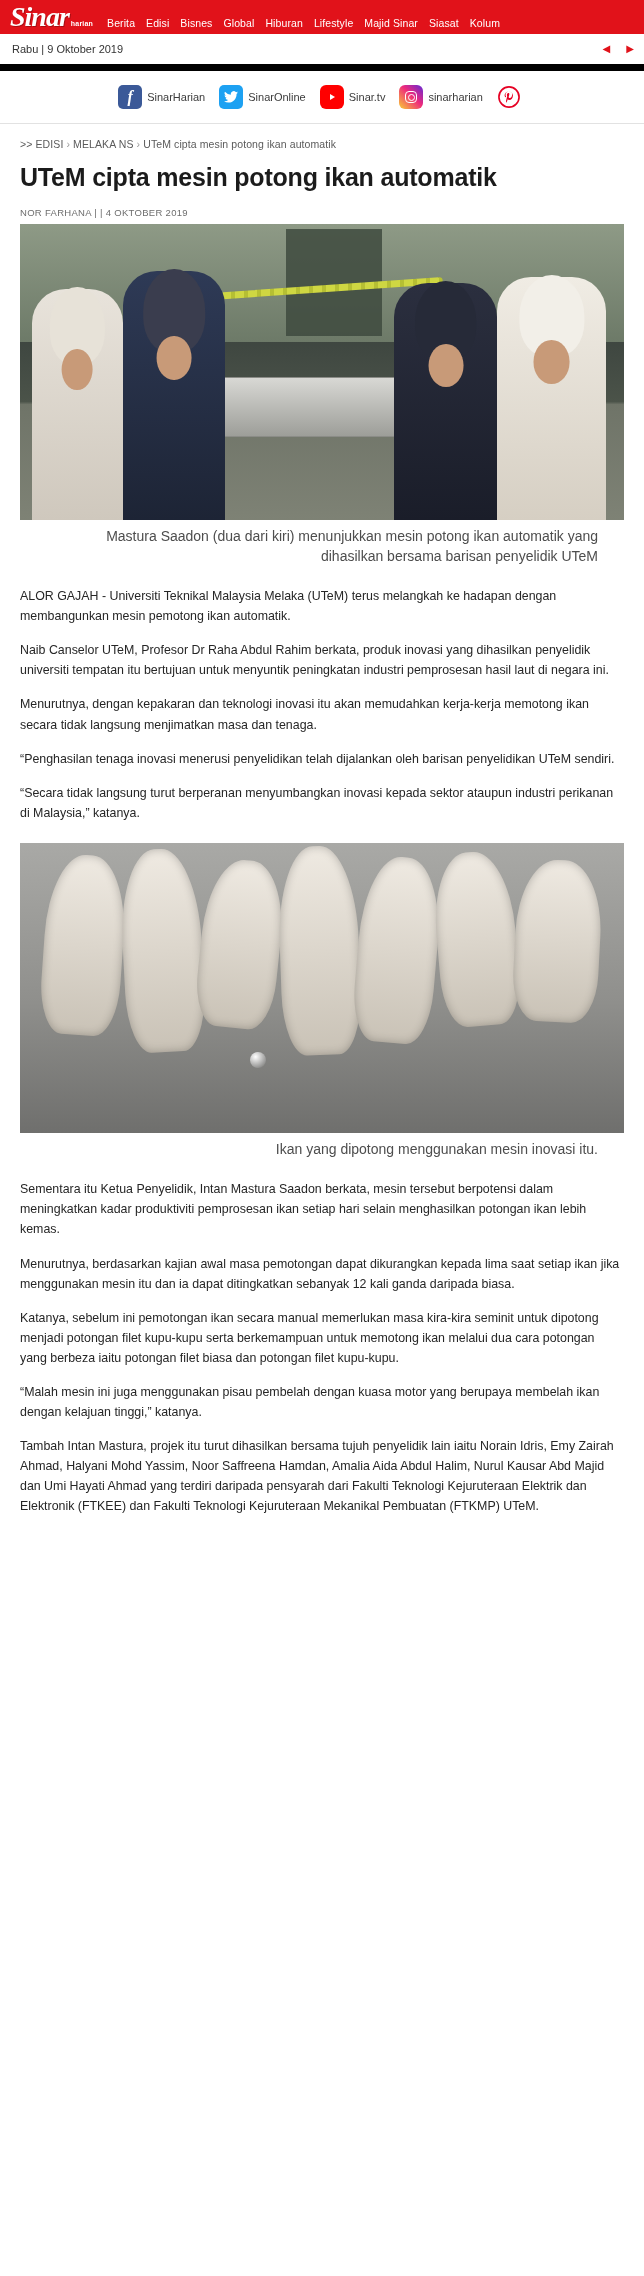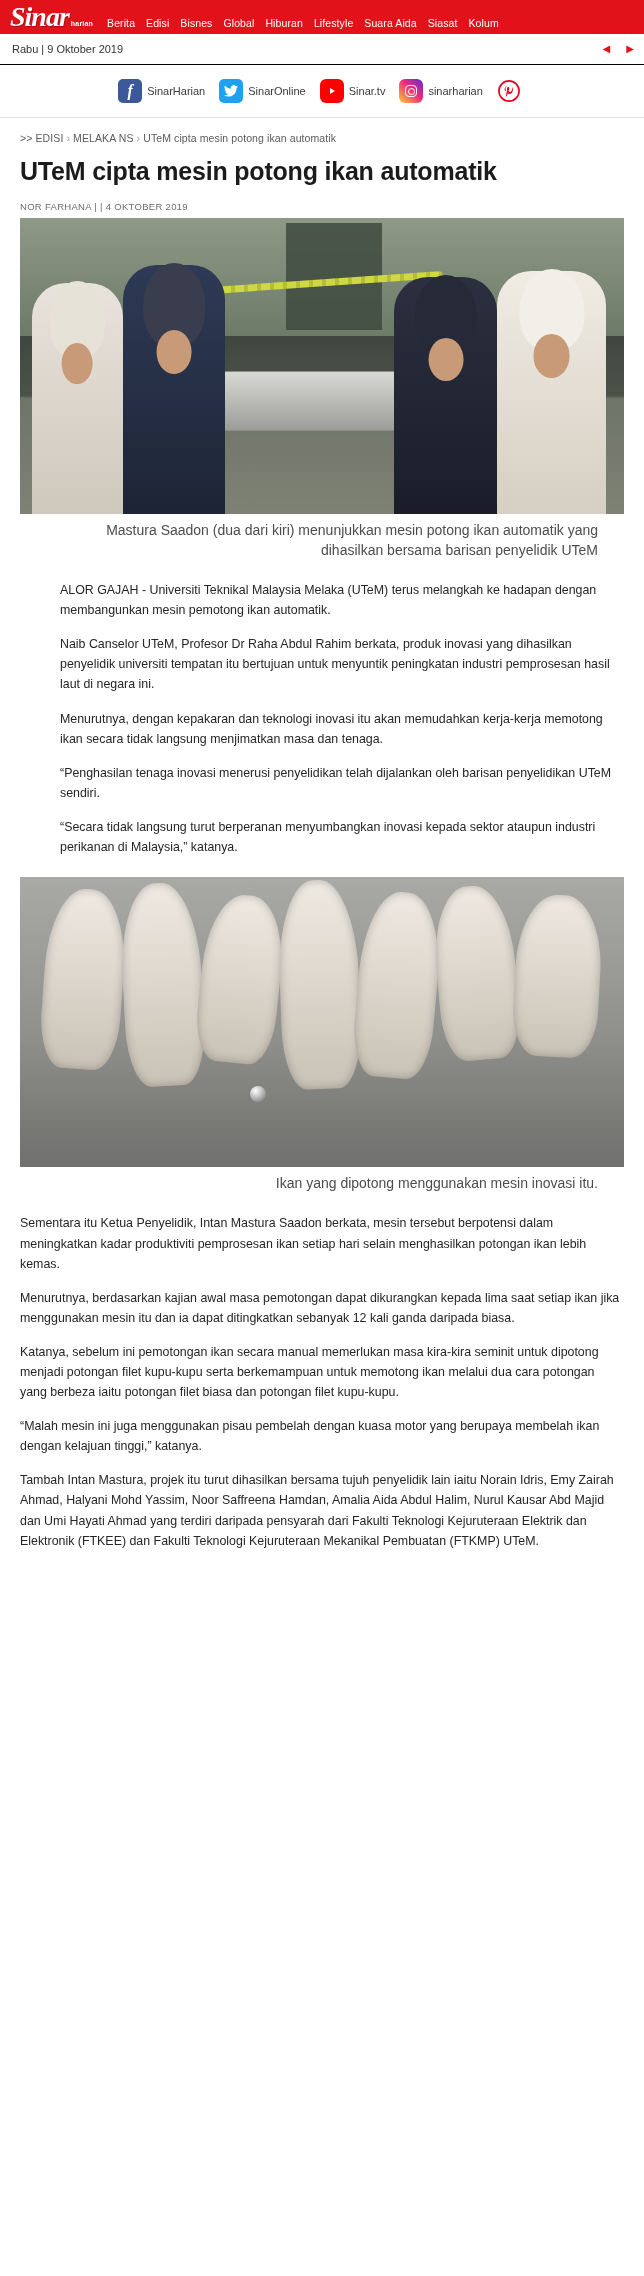--- a/index.html
+++ b/index.html
@@ -64,21 +64,21 @@
   .nav-item {
     color: #ffffff;
     font-size: 10.5px;
     white-space: nowrap;
     letter-spacing: 0.1px;
     margin-top: 12px;
   }
 
   
   .datestrip {
-    border-bottom: 1px solid #000000;
+    border-bottom: 7px solid #000000;
     padding: 9px 12px 9px 12px;
     font-size: 11px;
     color: #333;
     background: #fff;
     position: relative;
   }
   .datestrip .arrows {
     position: absolute;
     right: 10px;
     top: 9px;
@@ -266,21 +266,21 @@
       <span class="logo-main">Sinar</span>
       <span class="logo-sub">harian</span>
     </div>
     <nav class="nav">
       <span class="nav-item">Berita</span>
       <span class="nav-item">Edisi</span>
       <span class="nav-item">Bisnes</span>
       <span class="nav-item">Global</span>
       <span class="nav-item">Hiburan</span>
       <span class="nav-item">Lifestyle</span>
-      <span class="nav-item">Suara Aida</span>
+      <span class="nav-item">Majid Sinar</span>
       <span class="nav-item">Siasat</span>
       <span class="nav-item">Kolum</span>
     </nav>
   </div>
 
   <div class="datestrip">
     <span>Rabu | 9 Oktober 2019</span>
     <span class="arrows">
       <span>◀</span>
       <span>▶</span>
@@ -366,21 +366,21 @@
           <div class="ph1-face"></div>
         </div>
       <div class="ph1-person p4">
           <div class="ph1-head h4c"></div>
           <div class="ph1-face"></div>
         </div>
     </div>
     <div class="caption">Mastura Saadon (dua dari kiri) menunjukkan mesin potong ikan automatik yang dihasilkan bersama barisan penyelidik UTeM</div>
   </div>
 
-  <div class="article-body" style="padding-bottom:6px;margin-left:40px;">
+  <div class="article-body" style="padding-bottom:6px;">
     <p class="body">ALOR GAJAH - Universiti Teknikal Malaysia Melaka (UTeM) terus melangkah ke hadapan dengan membangunkan mesin pemotong ikan automatik.</p>
     <p class="body">Naib Canselor UTeM, Profesor Dr Raha Abdul Rahim berkata, produk inovasi yang dihasilkan penyelidik universiti tempatan itu bertujuan untuk menyuntik peningkatan industri pemprosesan hasil laut di negara ini.</p>
     <p class="body">Menurutnya, dengan kepakaran dan teknologi inovasi itu akan memudahkan kerja-kerja memotong ikan secara tidak langsung menjimatkan masa dan tenaga.</p>
     <p class="body">“Penghasilan tenaga inovasi menerusi penyelidikan telah dijalankan oleh barisan penyelidikan UTeM sendiri.</p>
     <p class="body">“Secara tidak langsung turut berperanan menyumbangkan inovasi kepada sektor ataupun industri perikanan di Malaysia,” katanya.</p>
   </div>
 
   <div class="photo-wrap" style="padding:0 20px;">
     <div class="photo photo2">
       <div class="ph2-bg"></div>

